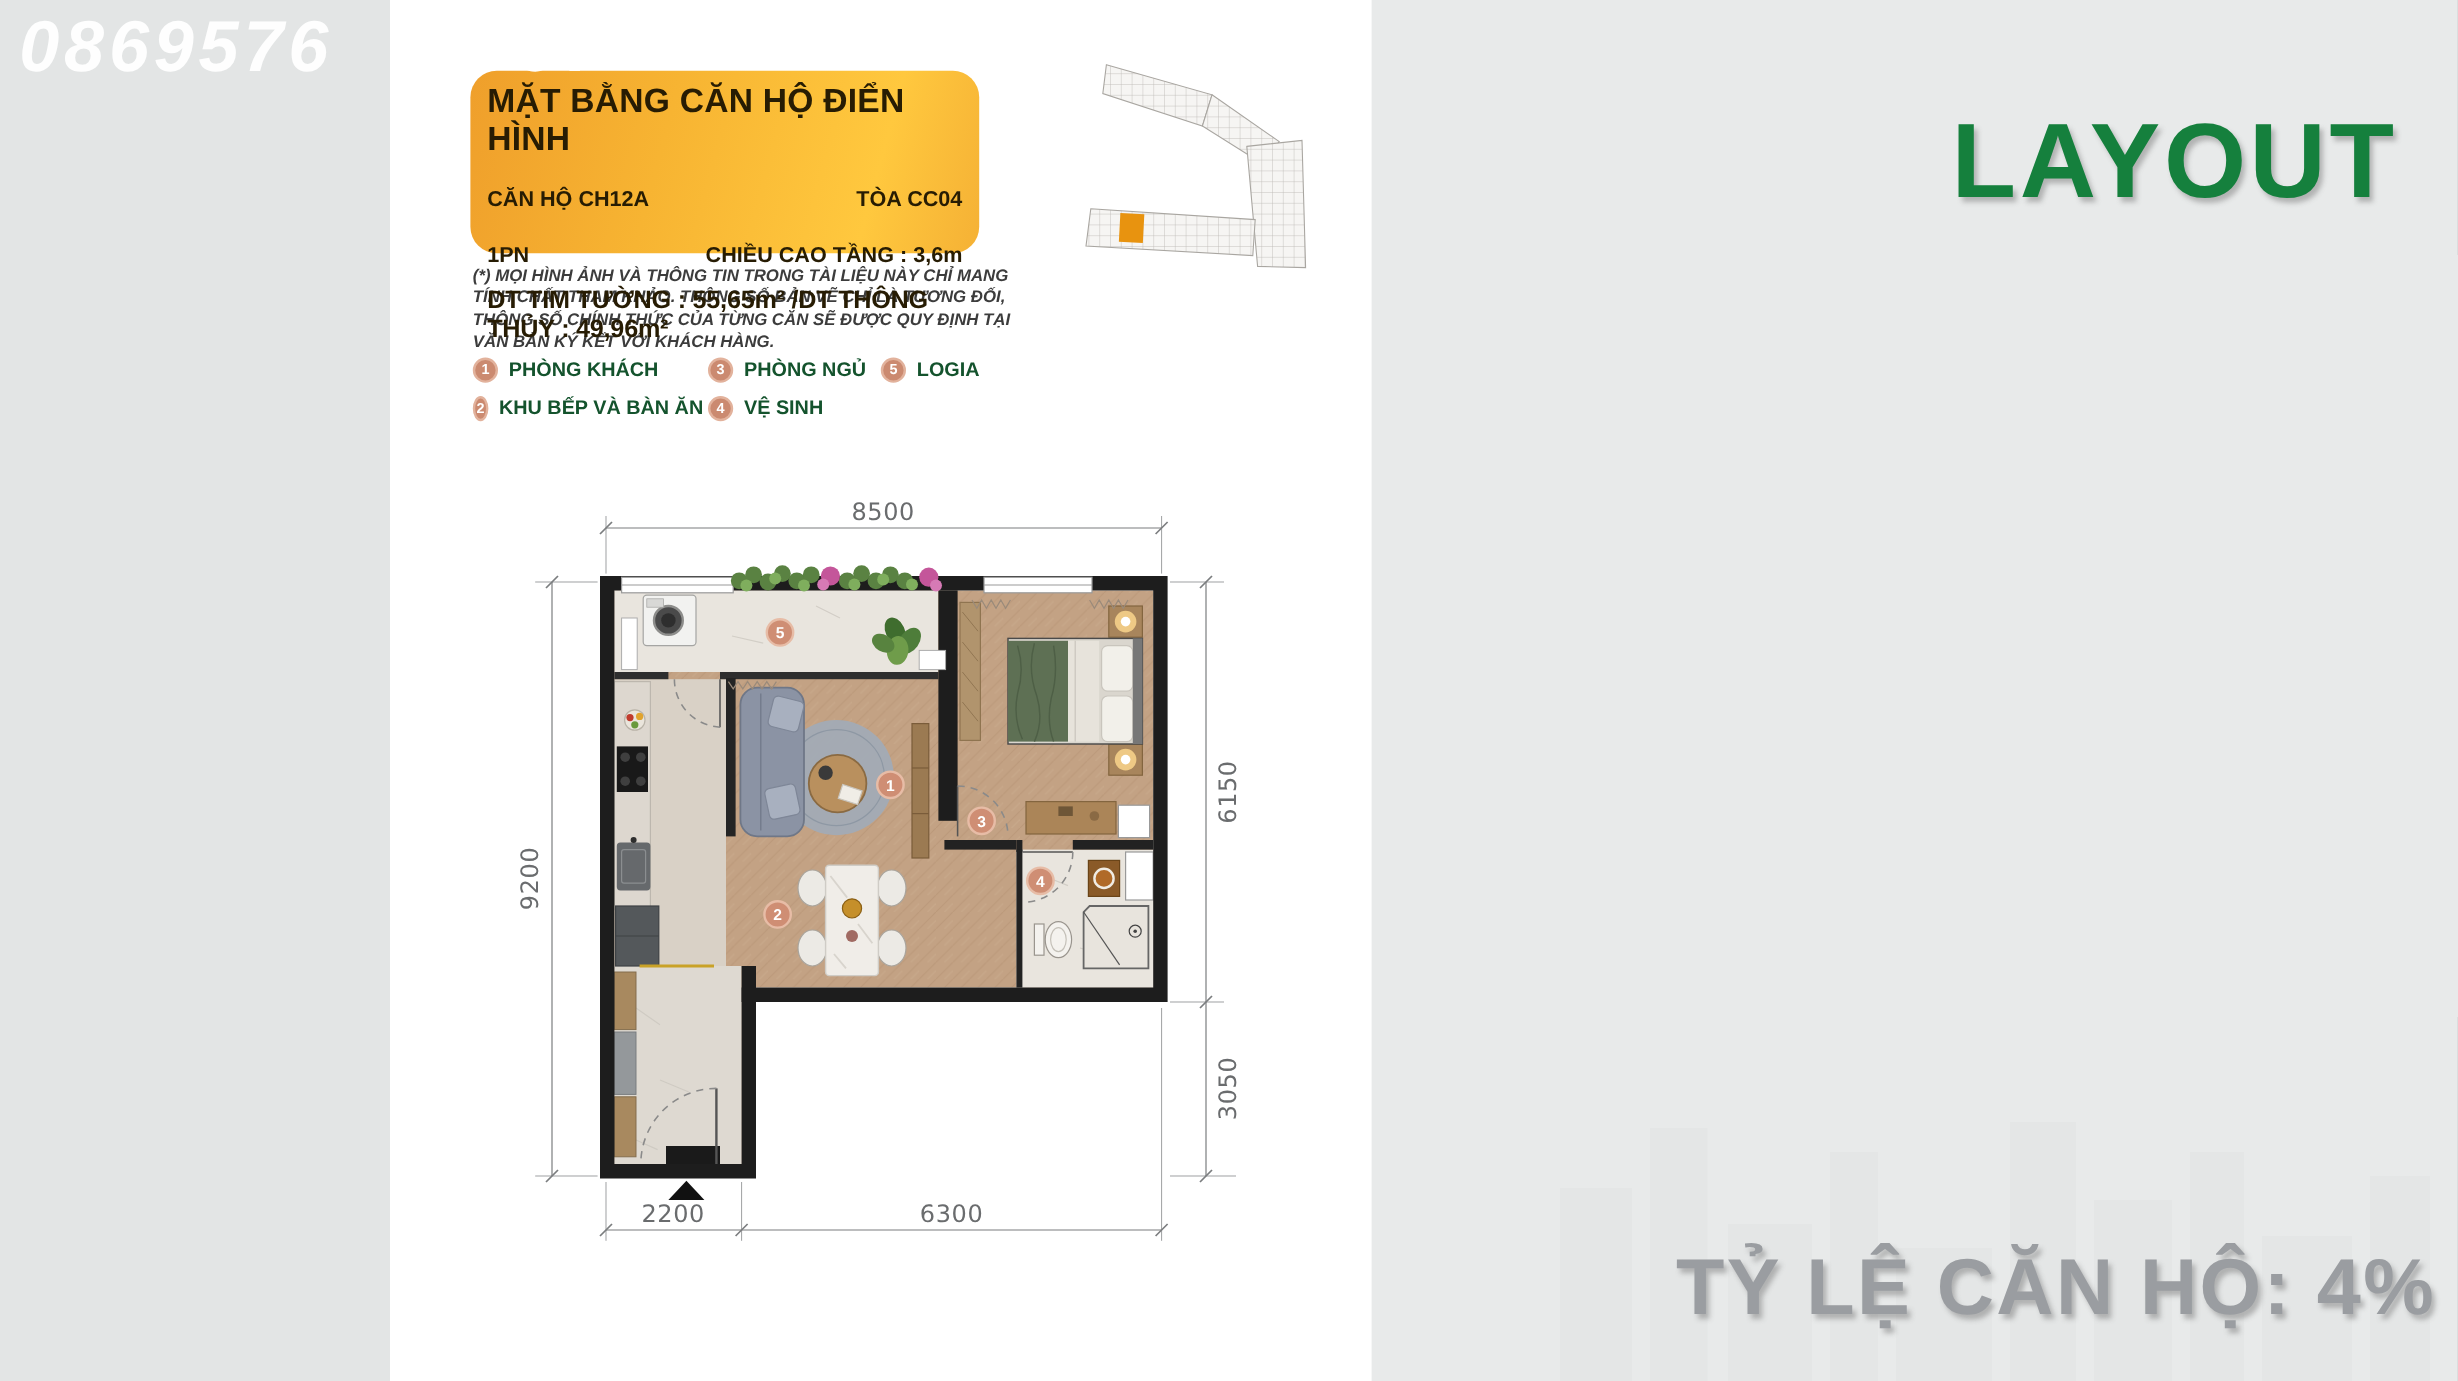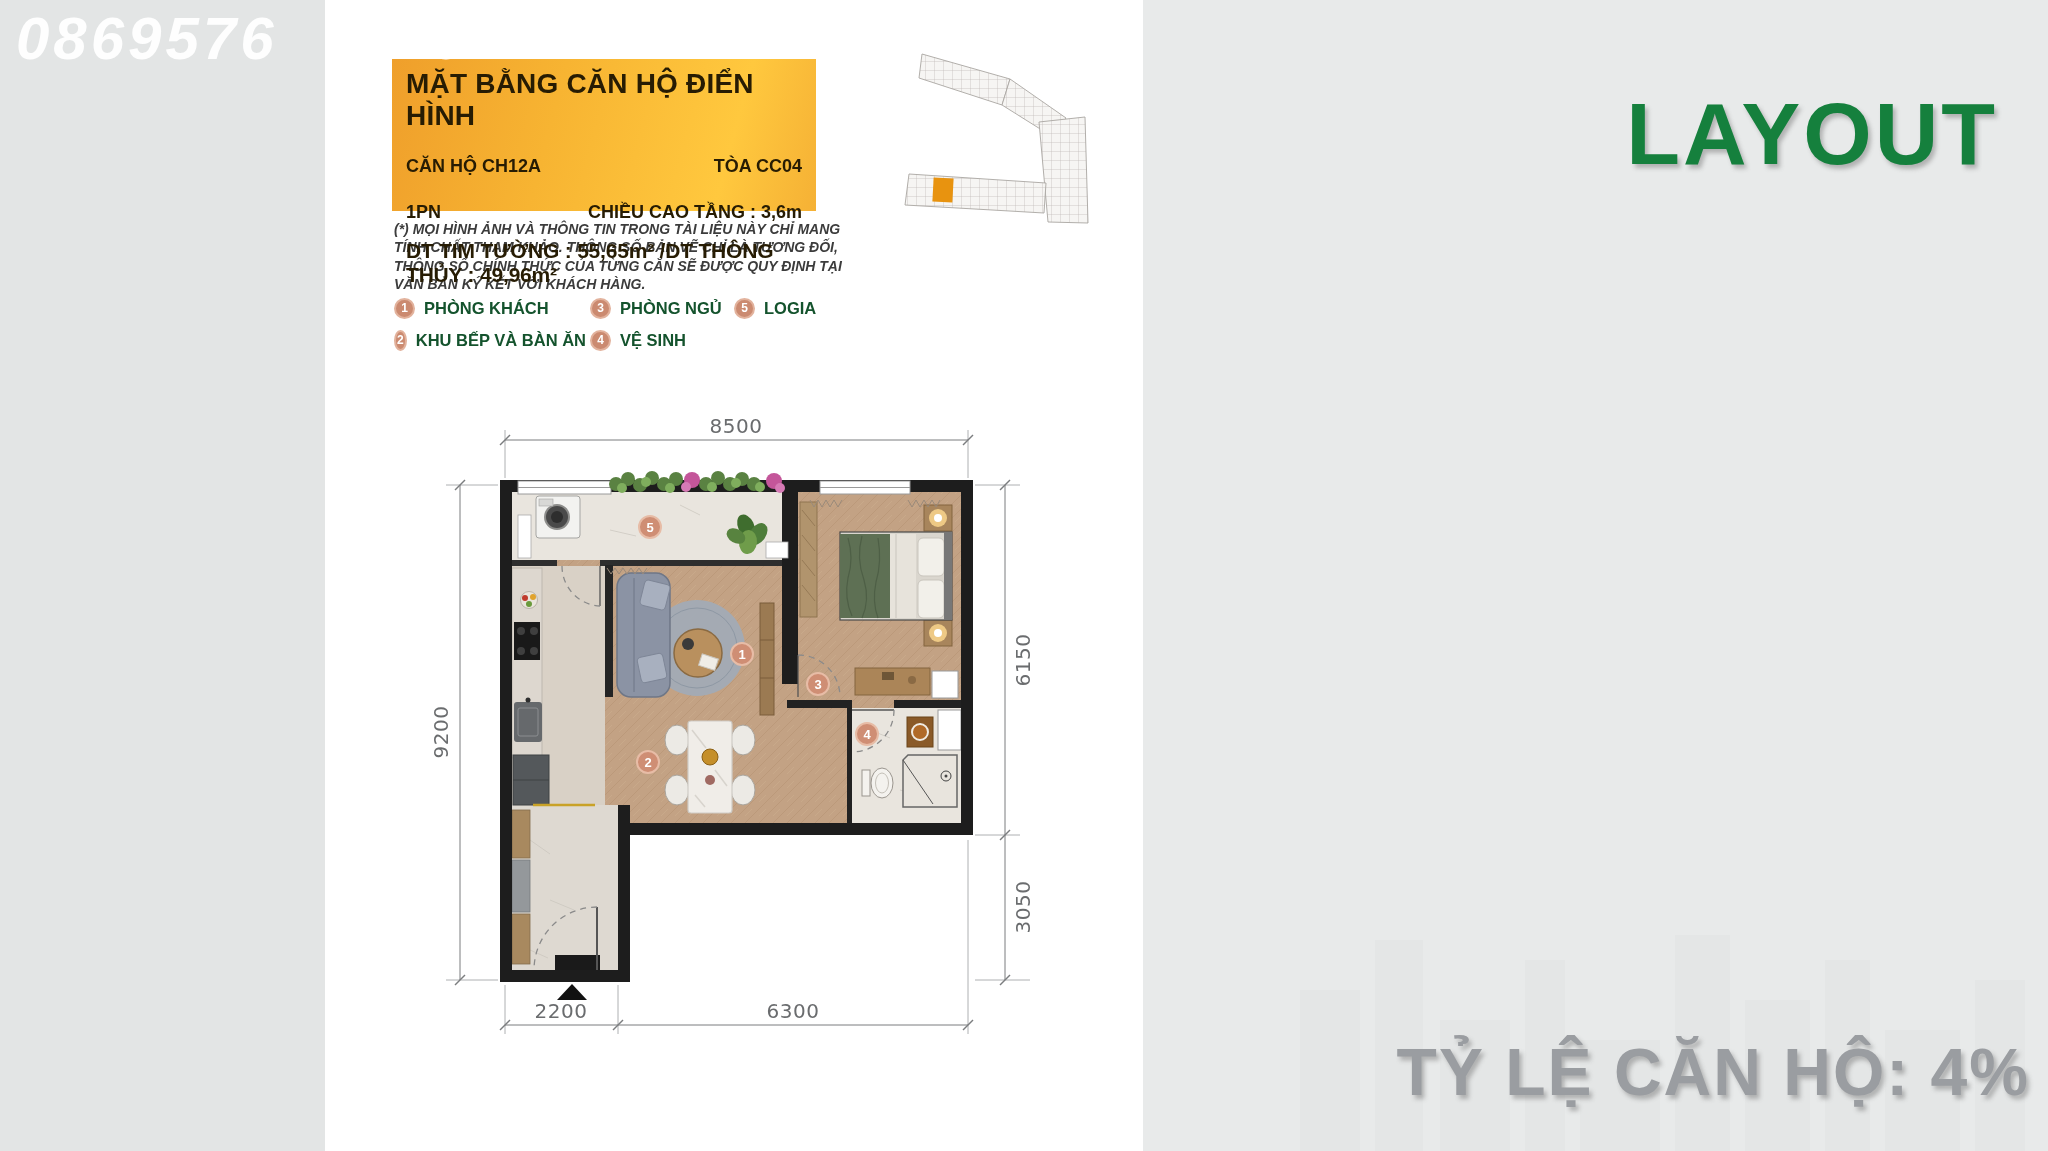--- a/index.html
+++ b/index.html
@@ -8,21 +8,21 @@
   .bg-left{position:absolute;left:0;top:0;width:325px;height:1151px;background:#e3e5e5;}
   .page{position:absolute;left:325px;top:0;width:818px;height:1151px;background:#ffffff;}
 
   .watermark{position:absolute;top:4px;left:16px;z-index:30;
     font-size:60px;font-weight:700;font-style:italic;letter-spacing:4px;
     color:rgba(255,255,255,.95);white-space:nowrap;pointer-events:none;}
   .watermark .p2{position:absolute;left:416px;top:0;}
 
   .info-box{position:absolute;left:392px;top:59px;width:424px;height:152px;z-index:20;
     background:linear-gradient(105deg,#ef9f2b 0%,#f7b432 38%,#ffc83e 78%,#f5b135 100%);
-    box-sizing:border-box;padding:9px 14px 6px 14px;color:#271c03;}
+    box-sizing:border-box;padding:9px 14px 6px 14px;color:#271c03;border-radius:22px;}
   .ib-title{font-size:28px;font-weight:800;letter-spacing:.2px;margin-bottom:5px;}
   .ib-row{display:flex;justify-content:space-between;font-size:18px;font-weight:800;line-height:1.22;margin-top:24px;}
   .ib-area{font-size:21px;font-weight:800;margin-top:15px;letter-spacing:-.2px;}
 
   .disclaimer{position:absolute;left:394px;top:220px;width:462px;
     font-size:14px;font-style:italic;font-weight:600;color:#3c3c3c;line-height:1.32;}
 
   .legend{position:absolute;left:394px;top:258px;display:grid;
     grid-template-columns:192px 140px auto;grid-template-rows:24px 24px;
     grid-auto-flow:column;column-gap:4px;row-gap:8px;margin-top:38px;}

